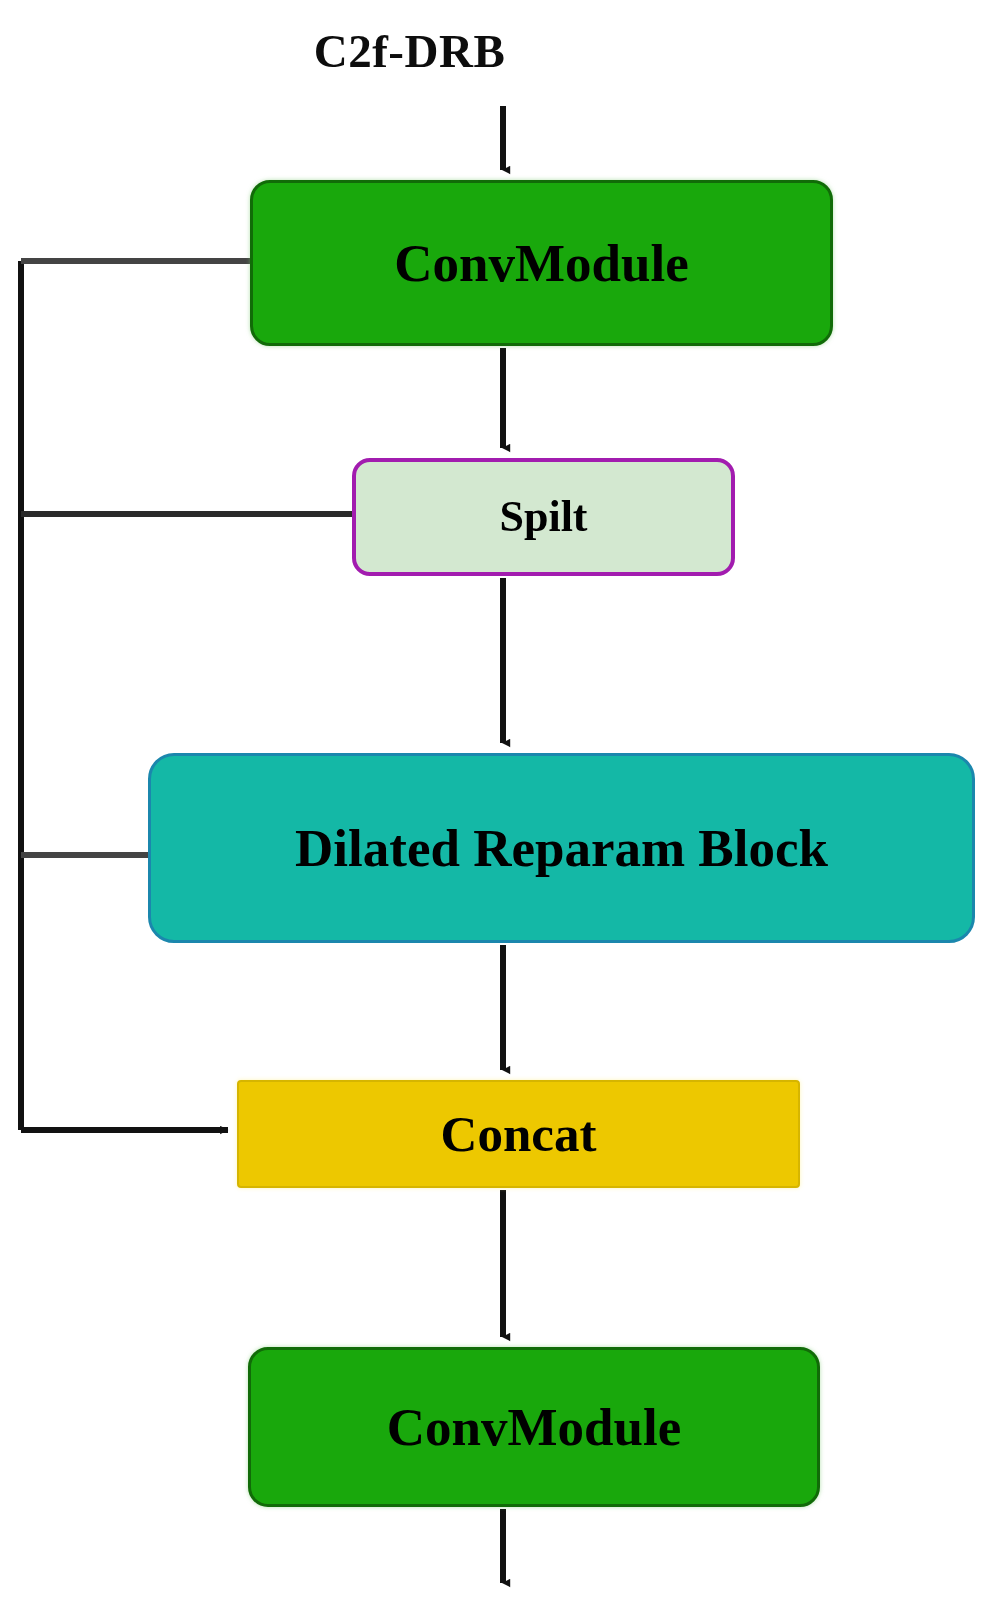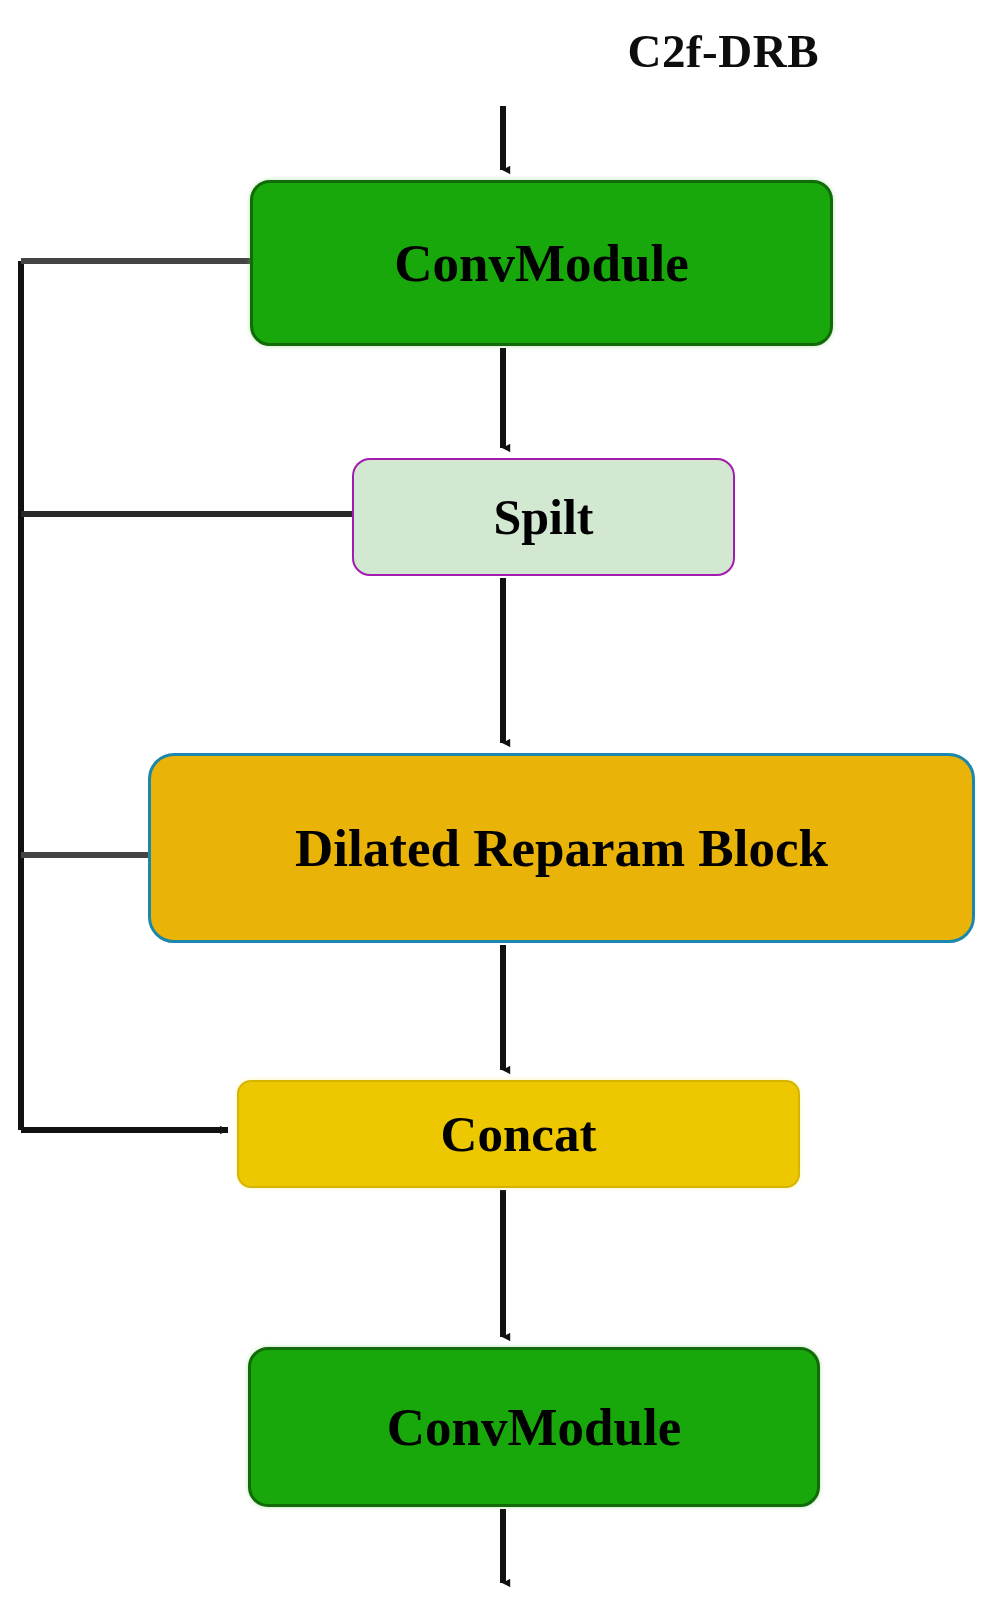--- a/index.html
+++ b/index.html
@@ -33,56 +33,56 @@
     font-family: "Liberation Serif", "DejaVu Serif", serif;
     font-weight: bold;
     color: #000000;
     line-height: 1;
     white-space: nowrap;
   }
   .title-label {
     position: absolute;
     left: 0;
     width: 819px;
-    text-align: right;
+    text-align: center;
     font-family: "Liberation Serif", "DejaVu Serif", serif;
     font-weight: bold;
     color: #0d0d0d;
     white-space: nowrap;
   }
   
   #node-title        { top: 24px; font-size: 47px; letter-spacing: 0.5px; }
 
   #node-conv-top {
     left: 250px; top: 180px; width: 583px; height: 166px;
     background: #19a80c;
     border: 3px solid #116b08;
     border-radius: 20px;
     font-size: 53px;
     box-shadow: 0 0 4px rgba(120,200,110,0.55);
   }
   #node-split {
     left: 352px; top: 458px; width: 383px; height: 118px;
     background: #d3e8d0;
-    border: 2px solid #a21caf;
+    border: 4px solid #a21caf;
     border-radius: 18px;
-    font-size: 50px;
+    font-size: 44px;
   }
   #node-drb {
     left: 148px; top: 753px; width: 827px; height: 190px;
-    background: #eab308;
+    background: #14b8a6;
     border: 3px solid #1b87ad;
     border-radius: 26px;
     font-size: 53px;
   }
   #node-concat {
     left: 237px; top: 1080px; width: 563px; height: 108px;
     background: #edc800;
     border: 2px solid #d6b500;
-    border-radius: 14px;
+    border-radius: 4px;
     font-size: 51px;
     box-shadow: 0 0 4px rgba(255,240,140,0.6);
   }
   #node-conv-bottom {
     left: 248px; top: 1347px; width: 572px; height: 160px;
     background: #19a80c;
     border: 3px solid #116b08;
     border-radius: 20px;
     font-size: 53px;
     box-shadow: 0 0 4px rgba(120,200,110,0.55);

